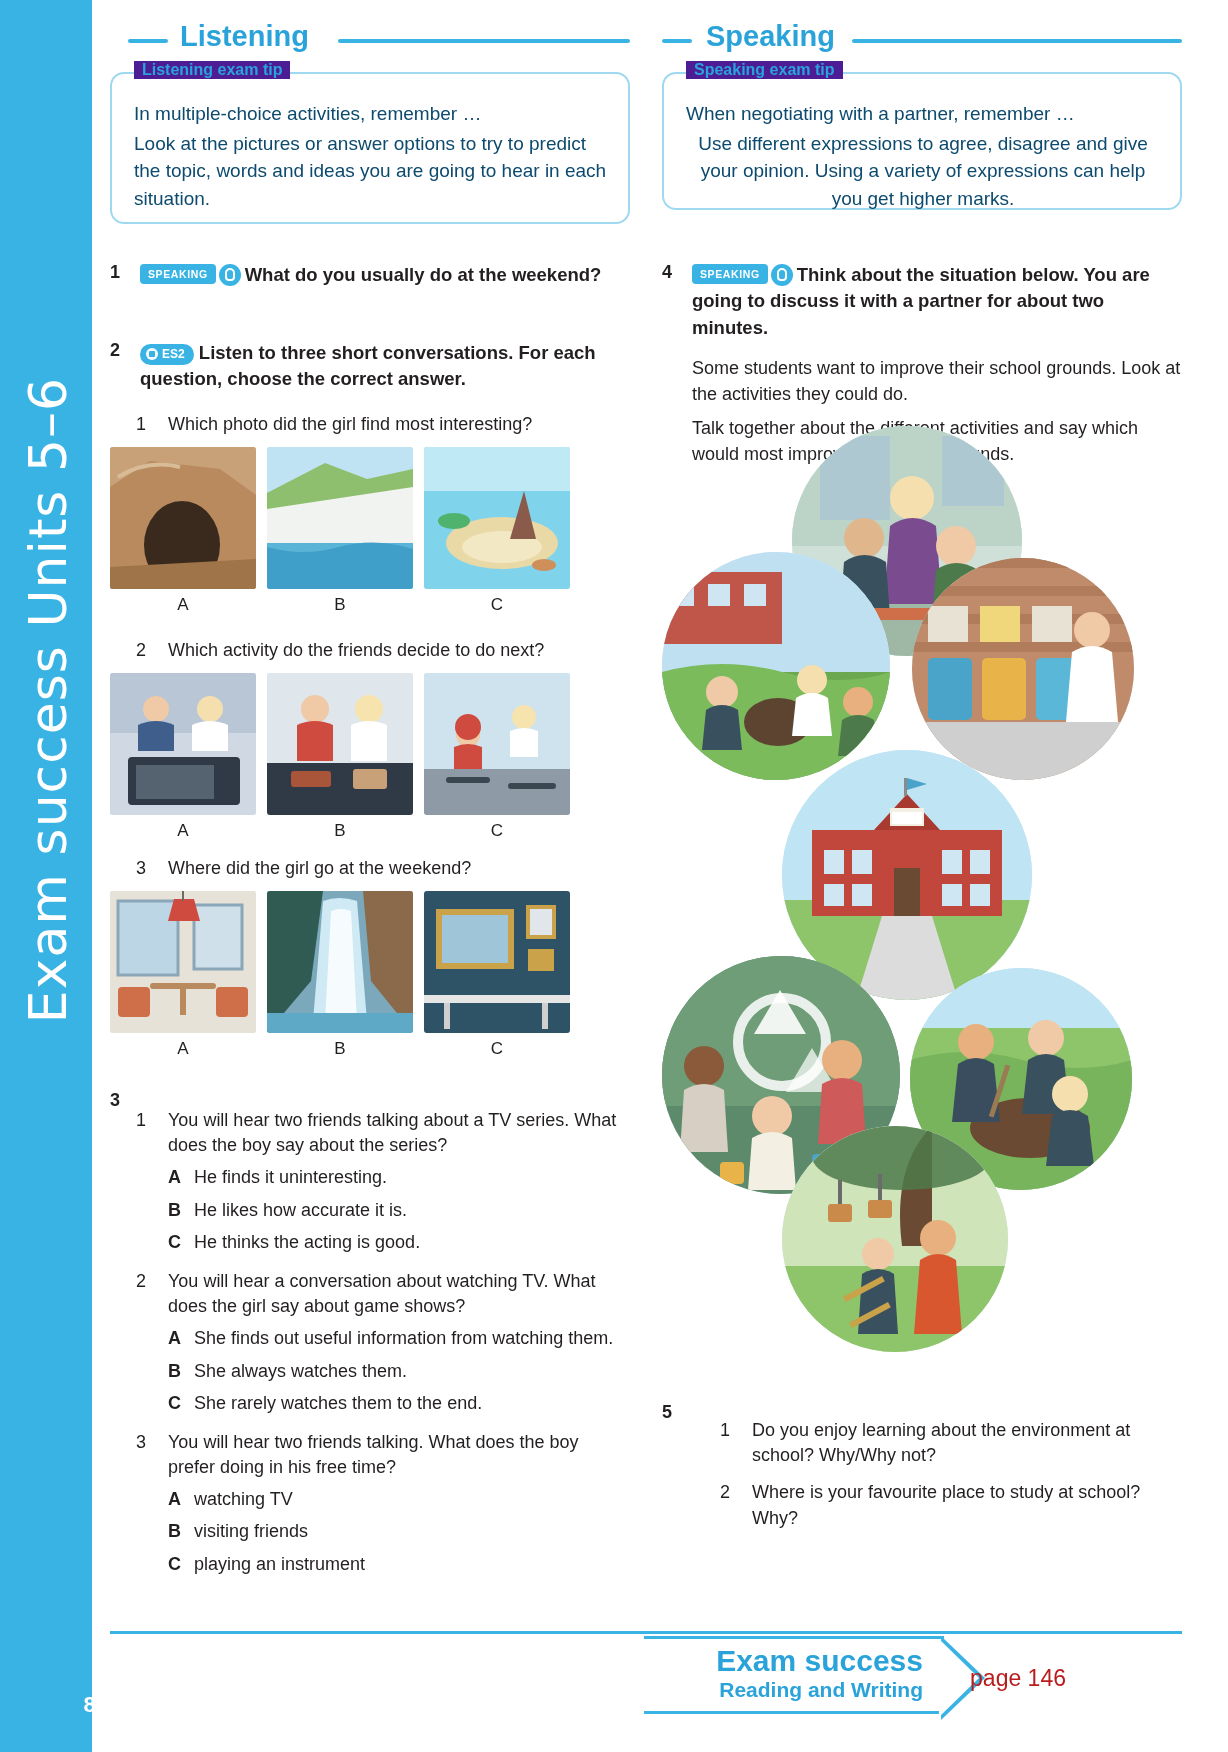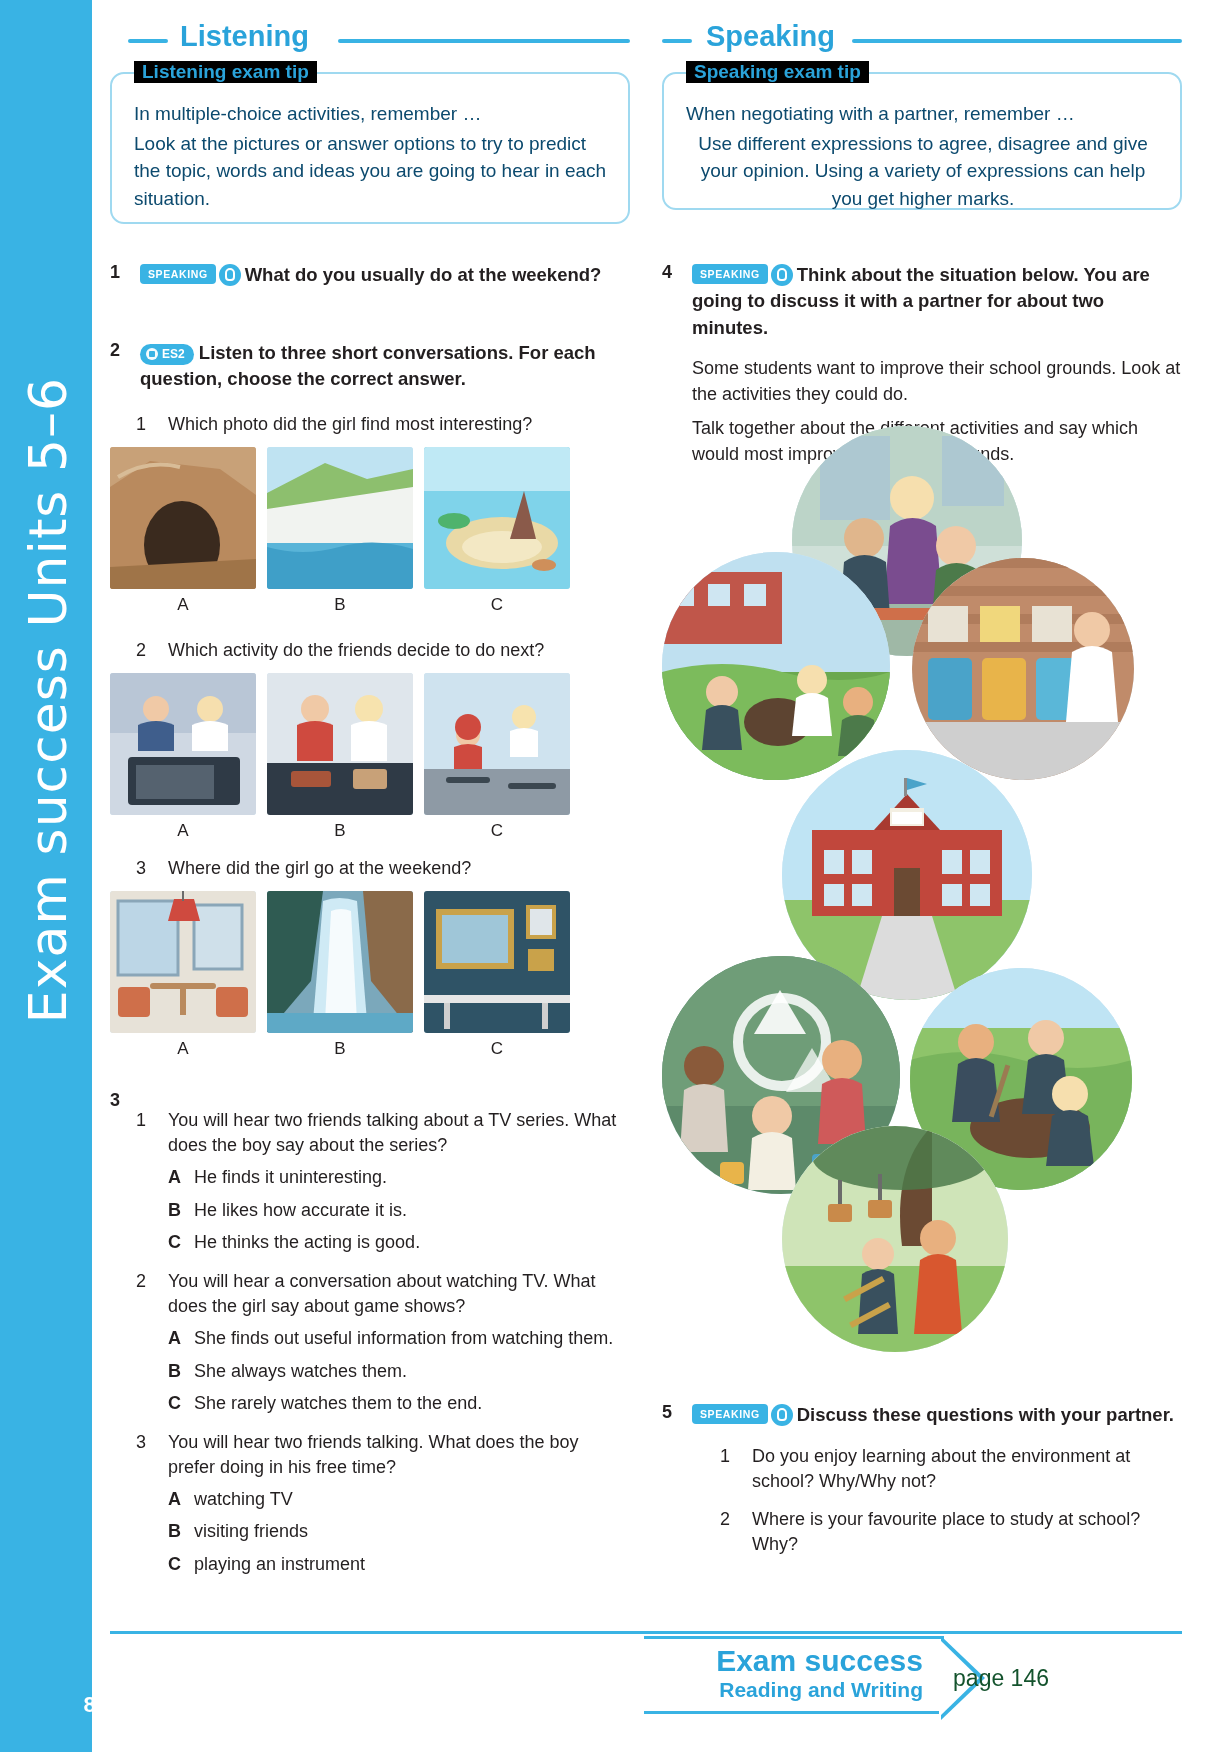--- a/index.html
+++ b/index.html
@@ -43,22 +43,22 @@
   }
 
   
   .tipbox{
     position:absolute;top:72px;width:100%;
     border:2px solid #9fd9f0;border-radius:14px;
     padding:26px 20px 18px 22px;box-sizing:border-box;
     background:#ffffff;
   }
   .tipbox .legend{
-    position:absolute;top:-13px;left:22px;background:#000000;padding:0 8px;
-    color:#2aa3da;font-size:19px;font-weight:600;
+    position:absolute;top:-13px;left:22px;background:#4c1d95;padding:0 8px;
+    color:#2aa3da;font-size:16px;font-weight:600;
   }
   .tipbox p{margin:0;font-size:19px;line-height:1.45;color:#0c4a6e;}
 
   
   .ex{position:absolute;width:100%;}
   .ex-num{
     position:absolute;left:0;top:0;font-size:18px;font-weight:700;color:#231f20;
   }
   .ex-body{margin-left:30px;font-size:18.5px;line-height:1.42;font-weight:700;}
   .ex-body.normal{font-weight:400;}
@@ -132,21 +132,21 @@
     position:absolute;right:-44px;top:-3px;width:0;height:0;
     border-top:42px solid transparent;border-bottom:42px solid transparent;
     border-left:44px solid #39b3e4;
   }
   .banner-arrow-in{
     position:absolute;right:-38px;top:0;width:0;height:0;
     border-top:39px solid transparent;border-bottom:39px solid transparent;
     border-left:40px solid #ffffff;
   }
   .page-ref{
-    position:absolute;right:43px;bottom:60px;font-size:23px;color:#14532d;
+    position:absolute;right:26px;bottom:60px;font-size:23px;color:#b91c1c;
   }
 </style>
 </head>
 <body>
 
 <div class="sidebar">
   <div class="sidebar-title">Exam success Units 5–6</div>
   <div class="page-number">82</div>
 </div>
 
@@ -559,23 +559,20 @@
           <circle cx="156" cy="112" r="18" fill="#e8b07f"></circle>
           <path d="M138 134 q18 -12 36 0 l6 74 l-48 0 Z" fill="#d8572f"></path>
           <rect x="60" y="160" width="44" height="6" fill="#c9a24a" transform="rotate(-28 82 163)"></rect>
           <rect x="66" y="186" width="44" height="6" fill="#c9a24a" transform="rotate(-28 88 189)"></rect>
         </svg>
       </div>
     </div>
 
     <div class="ex" style="top:1402px;">
       <div class="ex-num">5</div>
-      <div class="ex-body">
-        <span class="badge-speaking">SPEAKING</span><span class="icon-speak"></span><span>Discuss these questions with your partner.</span>
-      </div>
       <div style="margin-left:58px;margin-top:16px;">
         <div class="q">
           <div class="qn">1</div>
           <div class="qt">Do you enjoy learning about the environment at school? Why/Why not?</div>
         </div>
         <div class="q" style="margin-top:12px;">
           <div class="qn">2</div>
           <div class="qt">Where is your favourite place to study at school? Why?</div>
         </div>
       </div>

